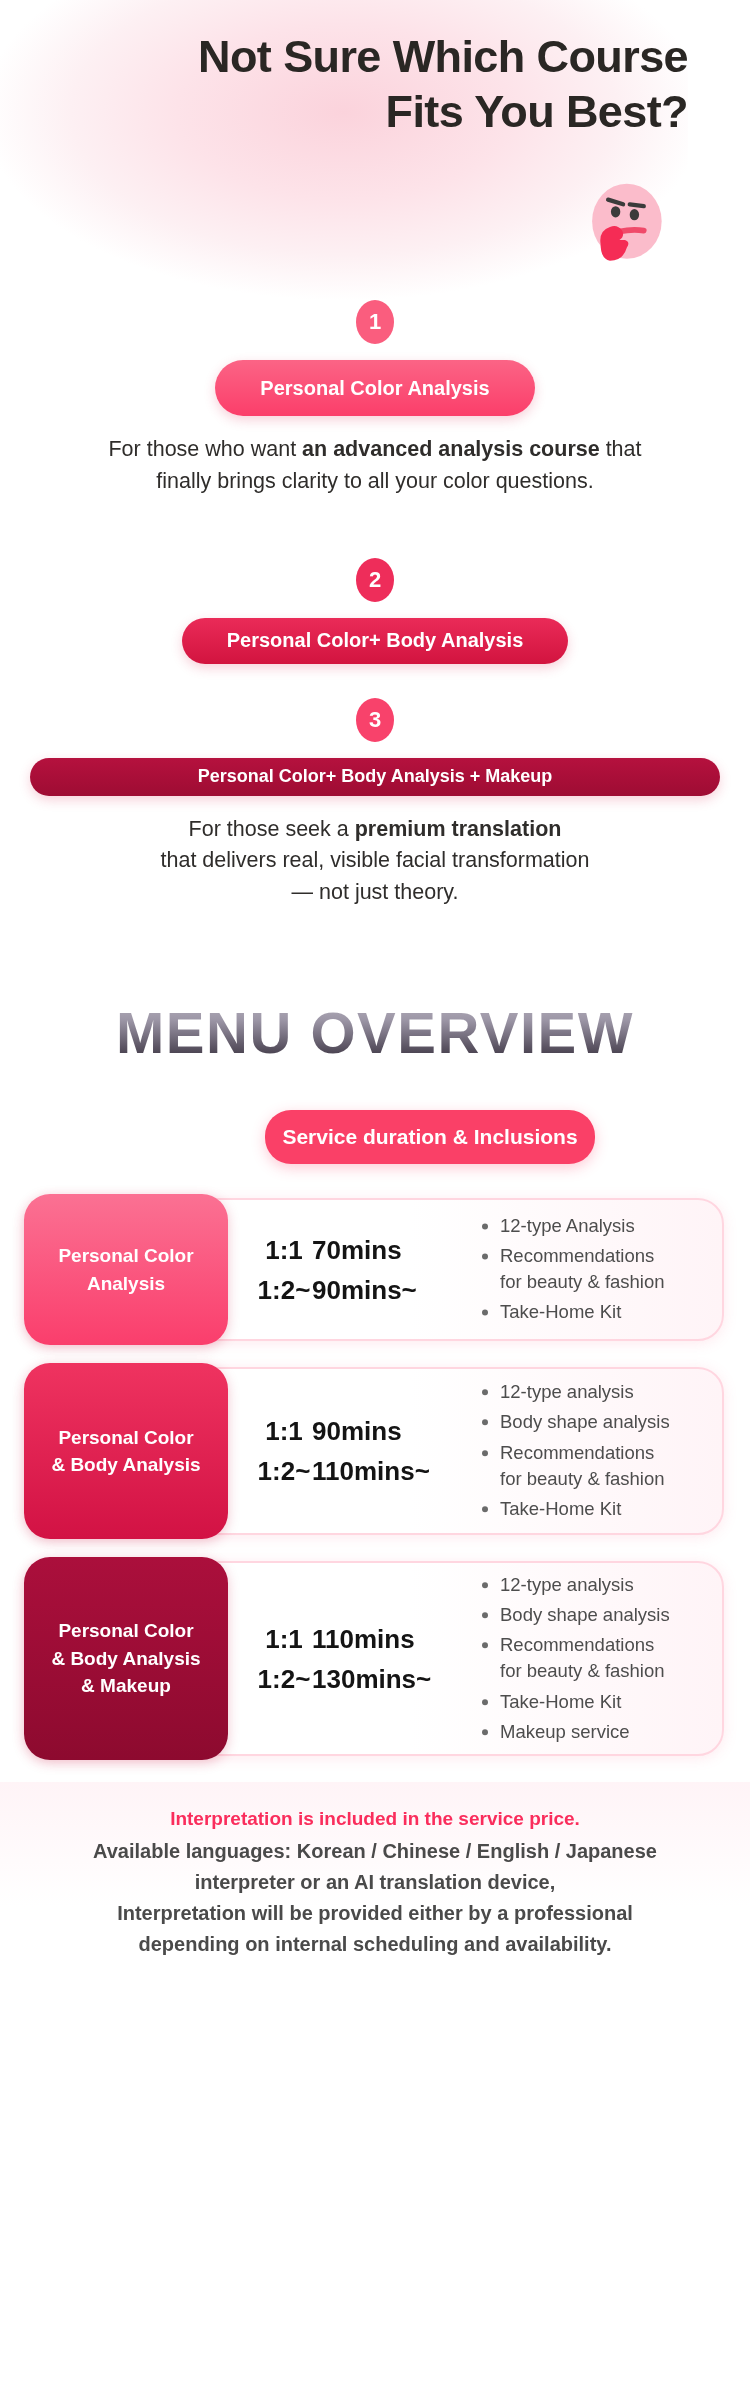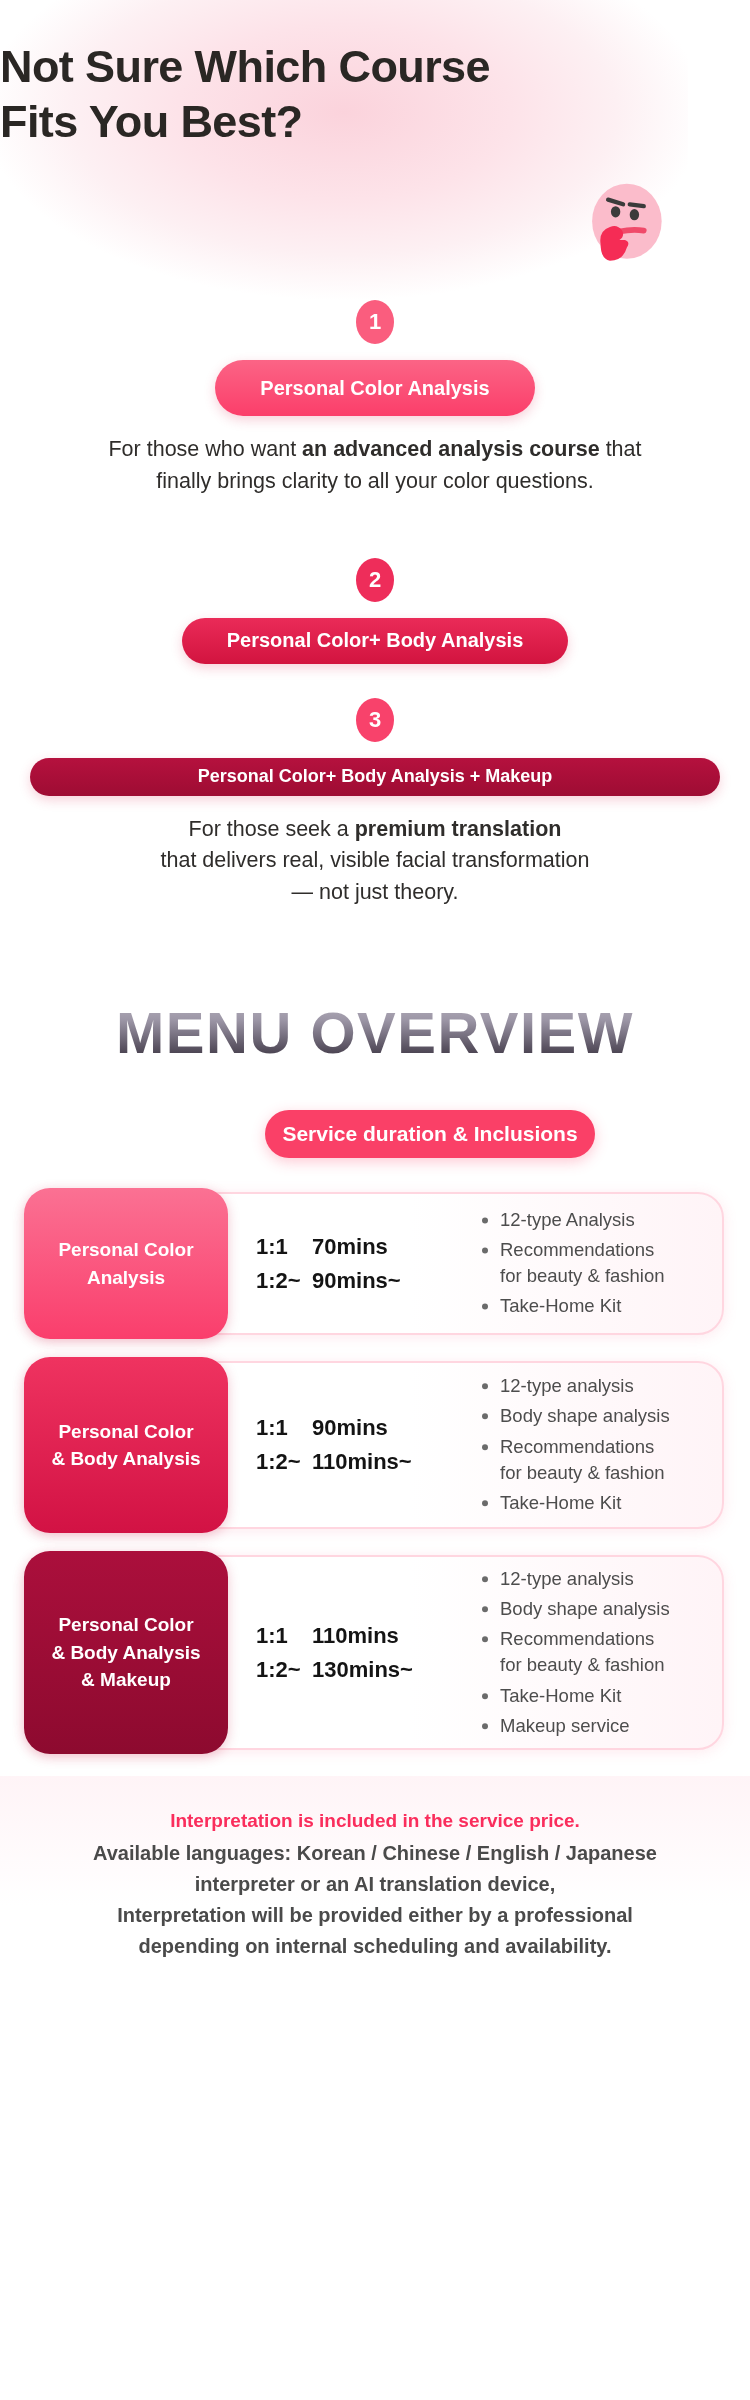--- a/index.html
+++ b/index.html
@@ -15,22 +15,22 @@
     color: #2b2b2b;
     position: relative;
     overflow: hidden;
   }
 
   
   .hero {
     position: relative;
     width: 688px;
     height: 300px;
-    padding-top: 40px;
-    text-align: left;
+    padding-top: 30px;
+    text-align: right;
     background:
       radial-gradient(ellipse 440px 230px at 50% 112px, #fbd3dc 0%, #fde3e9 38%, #fdf0f3 62%, #ffffff 82%);
   }
 
   .hero-title {
     font-size: 45px;
     font-weight: bold;
     line-height: 1.22;
     letter-spacing: -0.6px;
     color: #2a2724;
@@ -117,21 +117,21 @@
     background: linear-gradient(180deg, #b7b2be 0%, #9b95a5 32%, #5b5463 72%, #2e2833 100%);
     -webkit-background-clip: text;
     background-clip: text;
     color: transparent;
     -webkit-text-fill-color: transparent;
   }
 
   .service-pill {
     margin: 44px auto 0;
     width: 330px;
-    height: 48px;
+    height: 54px;
     border-radius: 26px;
     background: #fa4067;
     color: #ffffff;
     font-size: 21px;
     font-weight: bold;
     display: flex;
     align-items: center;
     justify-content: center;
     box-shadow: 0 4px 14px rgba(250, 64, 103, 0.28);
     position: relative;
@@ -174,25 +174,26 @@
   }
   .label-1 { background: linear-gradient(180deg, #fb7193 0%, #fa3e6c 100%); }
   .label-2 { background: linear-gradient(180deg, #ef3360 0%, #d21244 100%); }
   .label-3 { background: linear-gradient(180deg, #ab0f3c 0%, #8d0a2f 100%); }
 
   .card-duration {
     position: absolute;
     left: 228px;
     top: 50%;
     transform: translateY(-50%);
-    font-size: 22px;
+    font-size: 26px;
     font-weight: bold;
     color: #141414;
     line-height: 1.55;
     white-space: nowrap;
+    text-align: center;
   }
   .dur-row { display: flex; }
   .dur-ratio { display: inline-block; width: 56px; }
 
   .card-includes {
     position: absolute;
     left: 452px;
     top: 50%;
     transform: translateY(-50%);
     list-style: none;
@@ -223,21 +224,20 @@
     margin-top: 26px;
     padding: 26px 40px 0;
     text-align: center;
     background: linear-gradient(180deg, #fff4f7 0%, #ffffff 70%);
   }
   .footer-highlight {
     color: #fa2d5c;
     font-size: 19px;
     font-weight: bold;
     margin-bottom: 6px;
-    margin-top: 8px;
   }
   .footer-line {
     color: #4a4a4a;
     font-size: 20px;
     line-height: 1.55;
     font-weight: bold;
   }
 </style>
 </head>
 <body>

